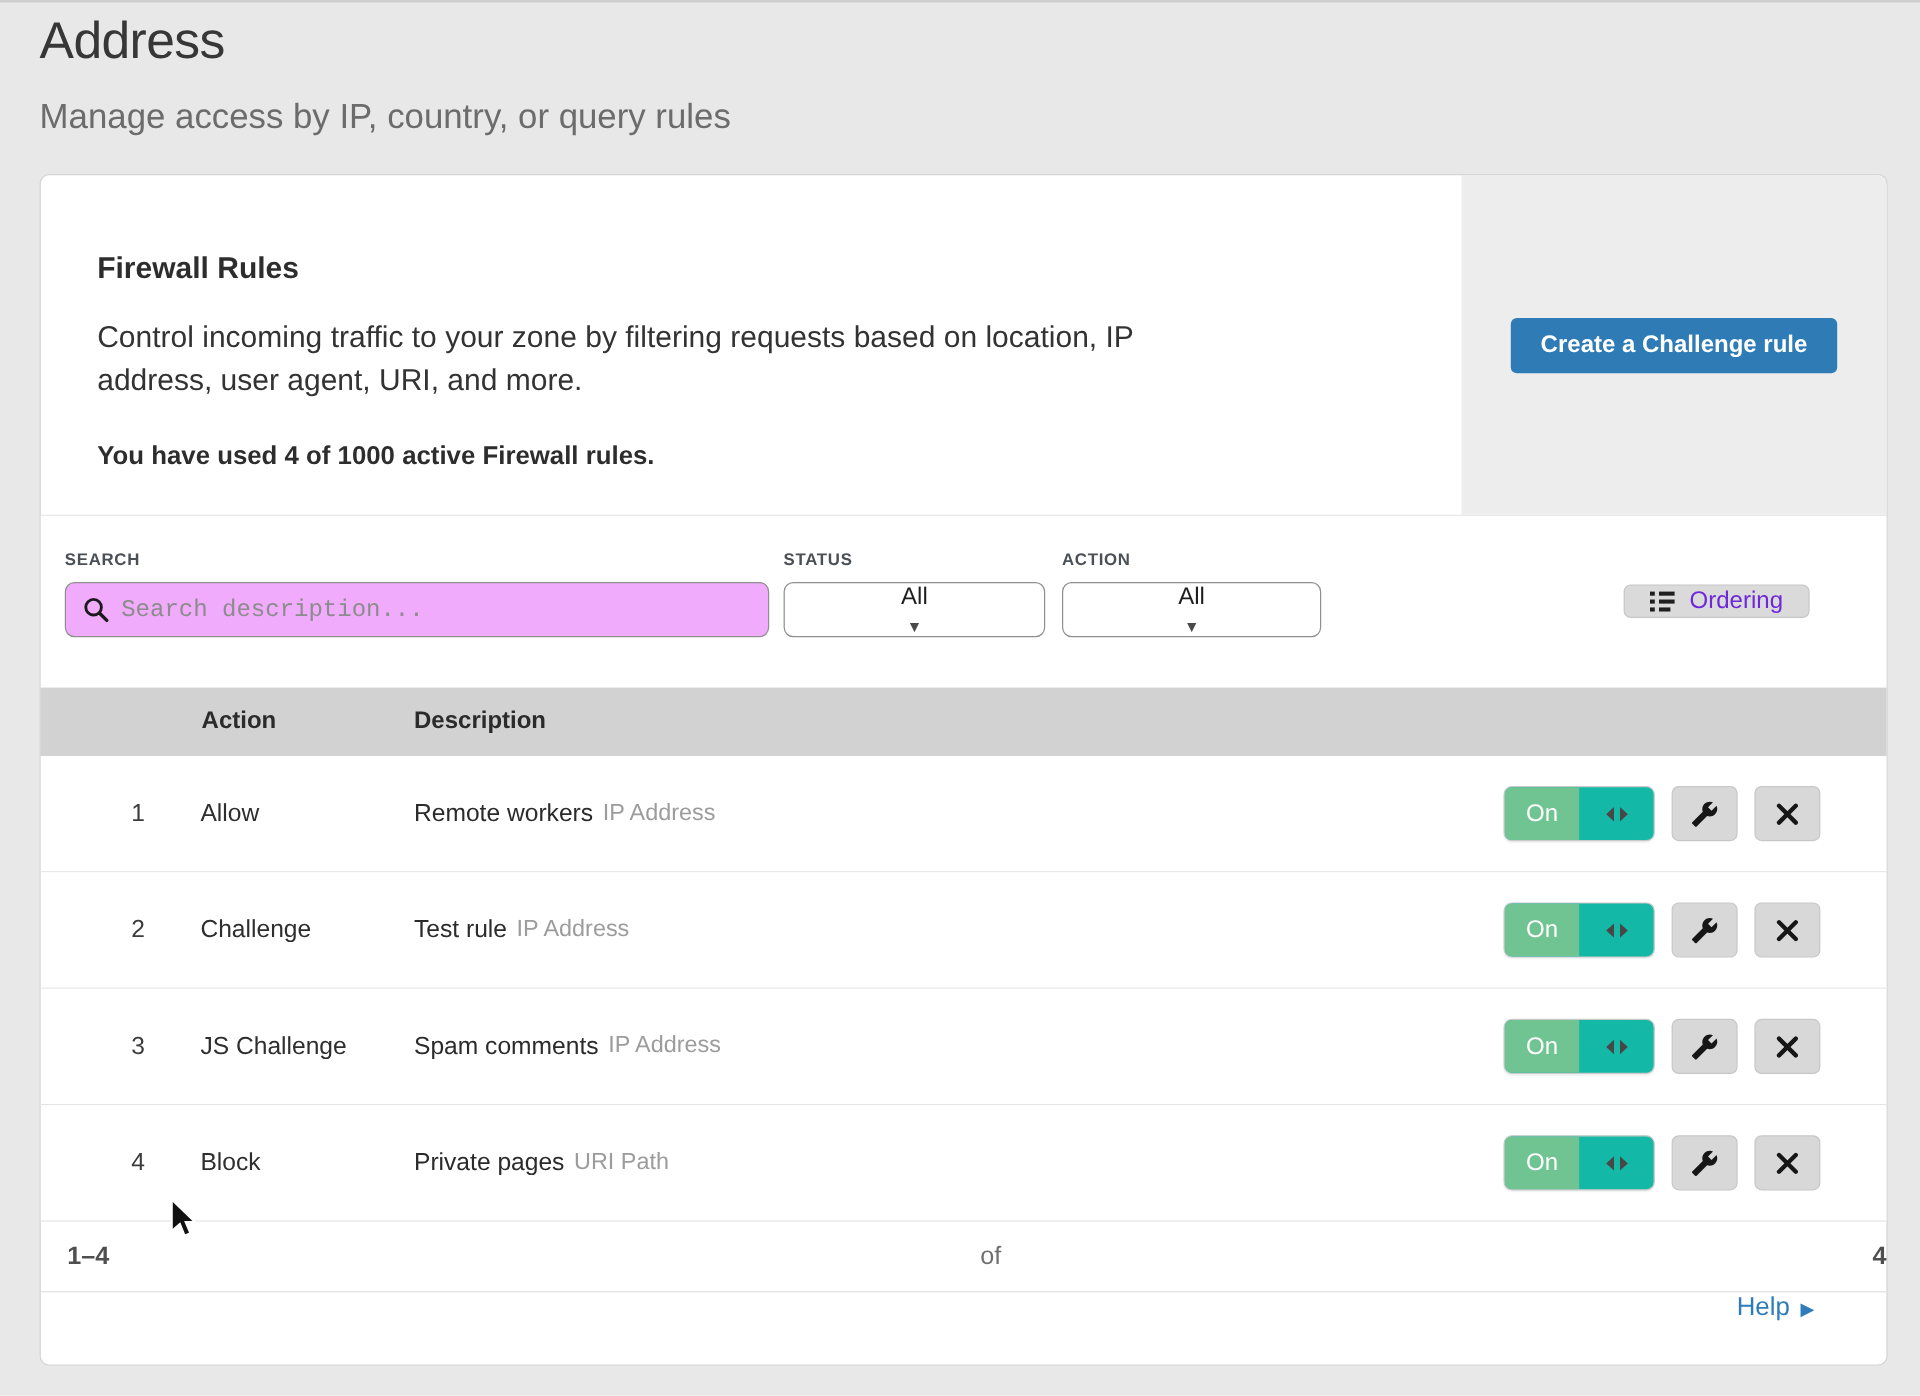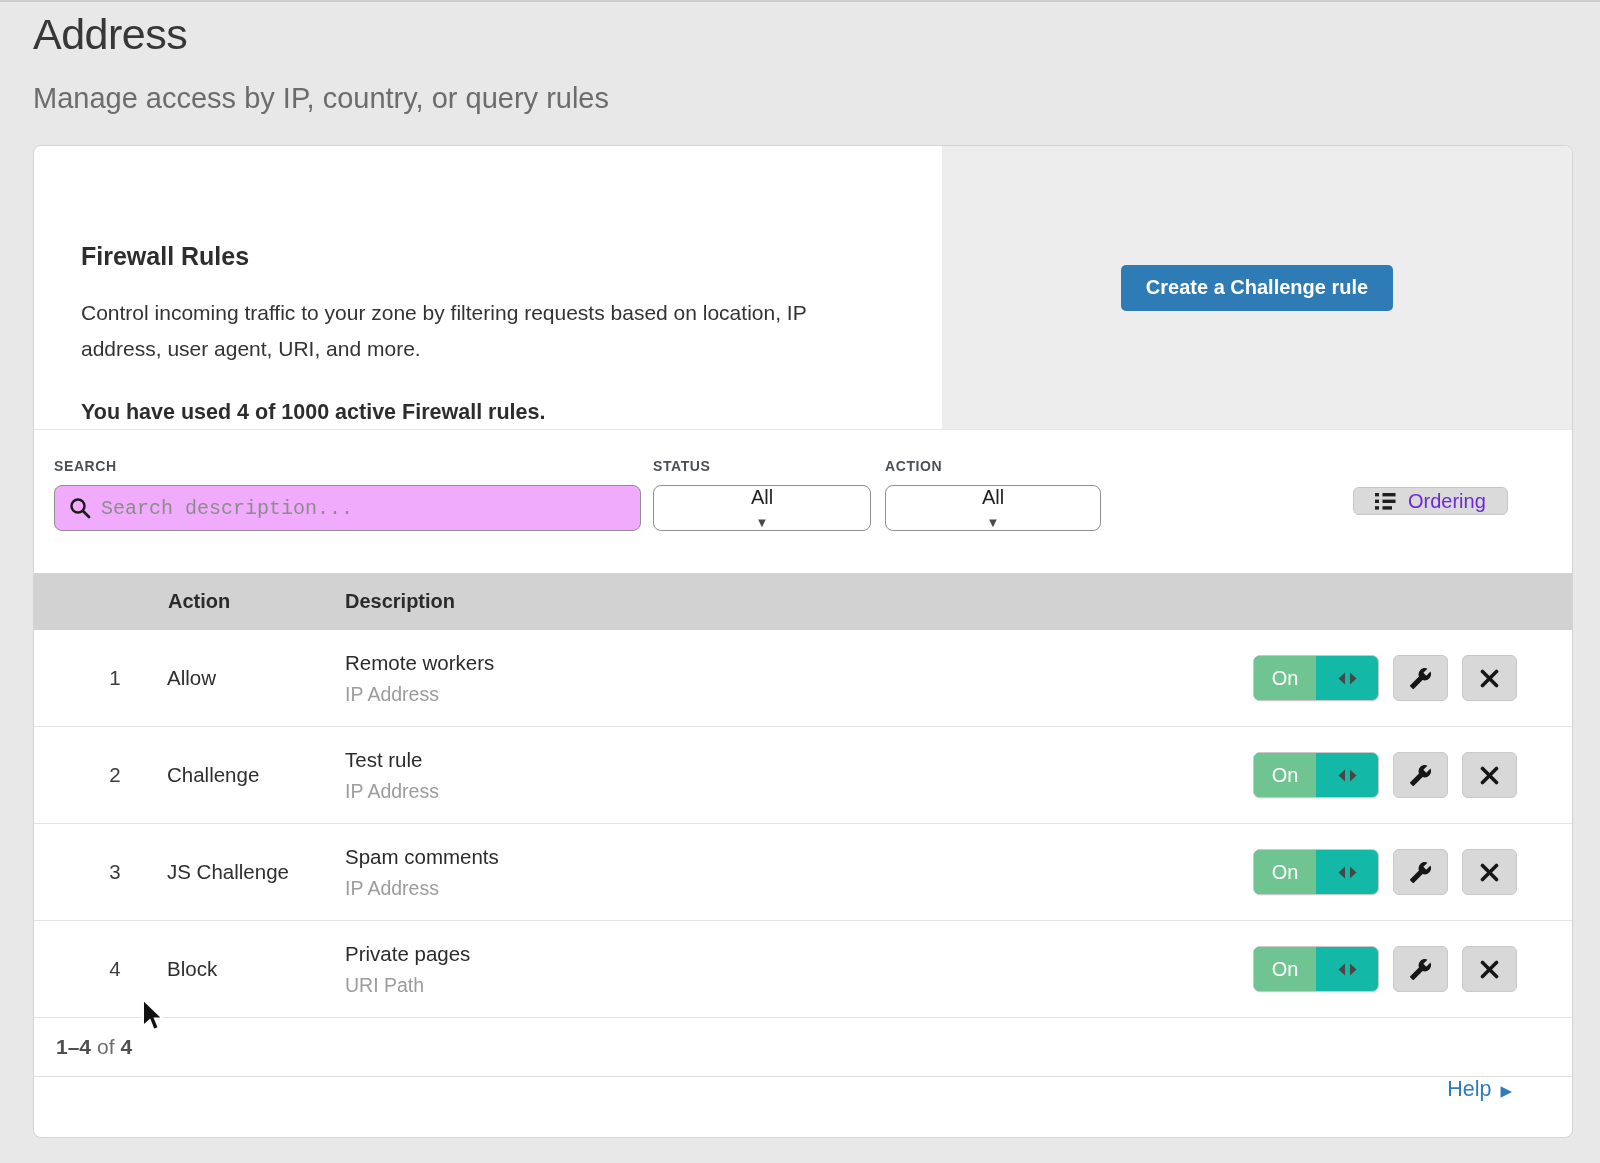--- a/index.html
+++ b/index.html
@@ -9,23 +9,23 @@
 
   
   .page-title { position:absolute; left:33px; top:8px; font-size:43px; font-weight:400; color:#373737; letter-spacing:-0.5px; }
   .page-subtitle { position:absolute; left:33px; top:80px; font-size:29px; font-weight:400; color:#6c6c6c; }
 
   
   .card { position:absolute; left:33px; top:143px; width:1540px; height:993px; background:#ffffff; border:1px solid #d4d4d4; border-radius:8px; }
 
   
   .hero { display:flex; height:284px; border-bottom:1px solid #e7e7e7; }
-  .hero-left { width:908px; padding:64px 60px 0 47px;margin-top:32px; }
+  .hero-left { width:1184px; padding:64px 60px 0 47px; }
   .hero-title { font-size:25px; font-weight:700; color:#2d2d2d; }
-  .hero-desc { margin-top:24px; font-size:21px; line-height:36px; color:#333333; max-width:945px; }
+  .hero-desc { margin-top:24px; font-size:25px; line-height:36px; color:#333333; max-width:945px; }
   .hero-usage { margin-top:33px; font-size:21.5px; font-weight:700; color:#2d2d2d; }
   .hero-right { flex:1; background:#ededed; border-top-right-radius:8px; display:flex; align-items:center; justify-content:center; }
   .btn-primary { height:46px; padding:0 25px; background:#2f7bb6; color:#ffffff; border:none; border-radius:5px; font-family:inherit; font-size:20px; font-weight:700; cursor:pointer; }
 
   
   .filters { position:relative; height:143px; background:#ffffff; }
   .filter-label { display:block; font-size:14px; font-weight:700; color:#4a5056; letter-spacing:0.6px; margin-bottom:11px; }
   .field-search { position:absolute; left:20px; top:28px; }
   .input-wrap { position:relative; width:587px; height:46px; }
   .input-wrap input { width:100%; height:100%; border:1px solid #8f8f8f; border-radius:8px; padding:0 14px 0 46px; font-family:Liberation Mono, monospace; font-size:20px; color:#2d2d2d; background:#f0abfc; }
@@ -40,33 +40,33 @@
 
   
   .thead { position:relative; height:57px; background:#d2d2d2; }
   .thead span { position:absolute; top:0; line-height:57px; font-size:20px; font-weight:700; color:#2b2b2b; }
   .col-action { left:134px; }
   .col-desc { left:311px; }
 
   .rule-row { position:relative; height:97px; border-bottom:1px solid #e4e4e4; background:#fff; }
   .num { position:absolute; left:66px; width:30px; top:50%; transform:translateY(-50%); text-align:center; font-size:20.5px; color:#3c3c3c; }
   .act { position:absolute; left:133px; top:50%; transform:translateY(-50%); font-size:20.5px; color:#2e2e2e; }
-  .desc { position:absolute; left:311px; top:50%; transform:translateY(-50%); display:flex; flex-direction:column; gap:8px; }
+  .desc { position:absolute; left:311px; top:50%; transform:translateY(-50%); display:flex; flex-direction:row; gap:8px; }
   .desc-title { font-size:20.5px; color:#2b2b2b; }
   .desc-field { font-size:19.5px; color:#9c9c9c; }
 
   .toggle { position:absolute; left:1219px; top:25px; width:126px; height:46px; border:1px solid #c9c9c9; border-radius:7px; overflow:hidden; display:flex; background:#14b8a6; cursor:pointer; box-shadow:0 1px 1px rgba(0,0,0,0.06); }
   .toggle-on { width:62px; background:#6fc491; color:#ffffff; font-size:20px; display:flex; align-items:center; justify-content:center; }
   .toggle-knob { flex:1; display:flex; align-items:center; justify-content:center; }
   .icon-btn { position:absolute; top:25px; width:55px; height:46px; background:#d8d8d8; border:1px solid #c7c7c7; border-radius:6px; display:flex; align-items:center; justify-content:center; cursor:pointer; }
   .btn-wrench { left:1359px; }
   .btn-close { left:1428px; }
 
   
-  .pagination { height:59px; border-bottom:1px solid #e0e0e0; display:flex; align-items:center; padding-left:22px; font-size:21px; color:#6e6e6e; gap:6px; }
+  .pagination { height:59px; border-bottom:1px solid #e0e0e0; display:flex; align-items:center; padding-left:22px; font-size:21px; color:#6e6e6e; gap:6px;justify-content:space-between; }
   .pagination .bold { font-weight:700; color:#4f4f4f; }
   .help-row { height:61px; display:flex; align-items:flex-start; justify-content:flex-end; padding-right:60px; }
   .help-link { display:flex; align-items:center; gap:9px; font-size:21.5px; color:#2e7cb9; text-decoration:none; cursor:pointer; }
   .help-arrow { font-size:15px; padding-top:2px; }
 
   
   .cursor { position:absolute; left:139px; top:996px; width:26px; height:34px; pointer-events:none; }
 </style>
 </head>
 <body>

